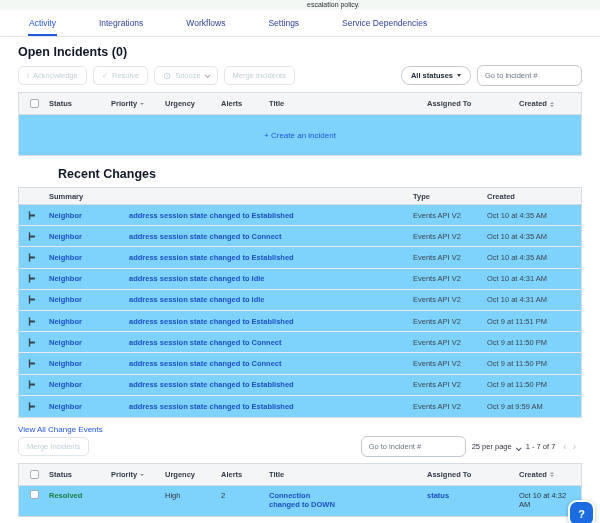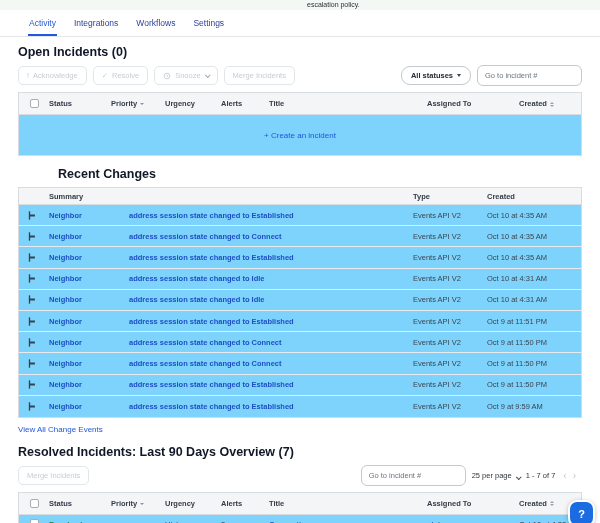--- a/index.html
+++ b/index.html
@@ -7,21 +7,21 @@
   body {
     font-family:"Liberation Sans", sans-serif;
     background:#ffffff; color:#1f2430;
     position:relative; overflow:hidden;
   }
   
   .topbar { height:10px; background:#f4f8f5; font-size:7px; line-height:9px; color:#2a2f36; }
   .topbar span { margin-left:307px; }
 
   
-  .tabs { display:flex; gap:16px; padding-left:28px; border-bottom:1px solid #e4e7ea; margin-top:4px; height:23px; }
+  .tabs { display:flex; gap:41px; padding-left:28px; border-bottom:1px solid #e4e7ea; margin-top:4px; height:23px; }
   .tab { font-size:8.5px; color:#2c3f9b; padding:4px 1px 6px; cursor:pointer; border-bottom:2px solid transparent; }
   .tab.active { color:#2159d8; border-bottom:2px solid #2159d8; }
 
   section { padding:0 18px; }
   h2 { font-size:12.5px; font-weight:bold; color:#101828; margin:8px 0 6px; }
   h2.rc { margin-top:11px;padding-left:40px; }
   h2.ri { margin-top:9px; }
 
   
   .toolbar { display:flex; gap:6px; align-items:center; }
@@ -79,20 +79,21 @@
 
 <div class="topbar">
   <span>escalation policy.</span>
 </div>
 
 <nav class="tabs">
   <div class="tab active">Activity</div>
   <div class="tab">Integrations</div>
   <div class="tab">Workflows</div>
   <div class="tab">Settings</div>
+  <div class="tab">Service Dependencies</div>
 </nav>
 
 <section>
   <h2>Open Incidents (0)</h2>
 
   <div class="toolbar">
     <button class="btn" disabled="">
       <span class="bicon">!</span>
       <span>Acknowledge</span>
     </button>
@@ -272,21 +273,20 @@
         <span class="cell blue-link">address session state changed to Established</span>
         <span class="cell">Events API V2</span>
         <span class="cell">Oct 9 at 9:59 AM</span>
       </div>
       </div>
   </div>
   <a class="link viewall">View All Change Events</a>
 </section>
 
 <section>
-  <h2 class="ri">Resolved Incidents: Last 90 Days Overview (7)</h2>
 
   <div class="toolbar">
     <button class="btn" disabled="">
       <span>Merge Incidents</span>
     </button>
     <div class="right-group">
       <input class="goto" type="text" placeholder="Go to incident #" style="">
       <span class="pag-text">
         <span>25 per page</span>
         <span class="chev dark"></span>

